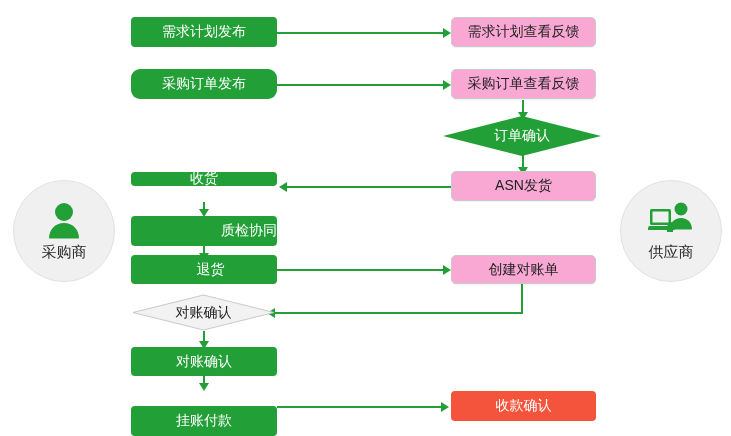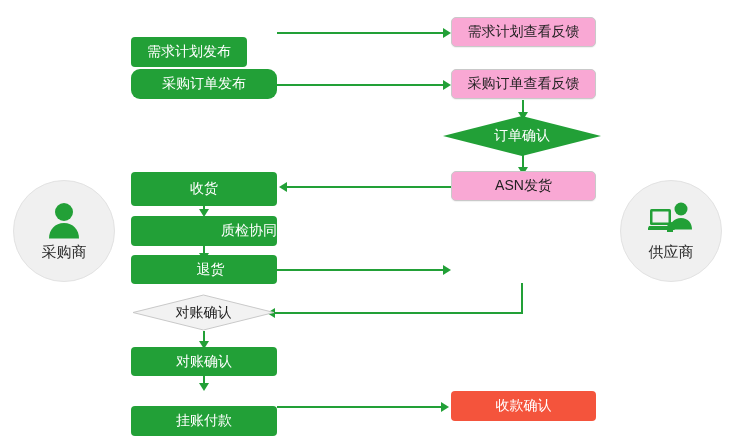--- a/index.html
+++ b/index.html
@@ -150,21 +150,21 @@
 
   <div class="line line-v" style="left:203px; top:331px; height:13px;"></div>
   <div class="arrow arrow-down" style="left:199px; top:341px;"></div>
 
   <div class="line line-v" style="left:203px; top:376px; height:10px;"></div>
   <div class="arrow arrow-down" style="left:199px; top:383px;"></div>
 
   <div class="line line-h" style="left:277px; top:406px; width:166px;"></div>
   <div class="arrow arrow-right" style="left:441px; top:402px;"></div>
 
-  <div class="node node-green" style="left:131px; top:17px; width:116px; height:30px;margin-top:20px;">
+  <div class="node node-green" style="left:131px; top:17px; width:146px; height:30px;">
     <span>需求计划发布</span>
   </div>
 
   <div class="node node-plain" style="left:451px; top:17px; width:145px; height:30px;">
     <span>需求计划查看反馈</span>
   </div>
 
   <div class="node node-green" style="left:131px; top:69px; width:146px; height:30px;border-radius:9px;">
     <span>采购订单发布</span>
   </div>
@@ -177,32 +177,35 @@
     <svg width="158" height="40" viewBox="0 0 158 40">
       <polygon points="79,0 158,20 79,40 0,20" fill="#22A037"></polygon>
     </svg>
     <div class="dlabel">订单确认</div>
   </div>
 
   <div class="node node-plain" style="left:451px; top:171px; width:145px; height:30px;">
     <span>ASN发货</span>
   </div>
 
-  <div class="node node-green" style="left:131px; top:172px; width:146px; height:34px;">
+  <div class="node node-green" style="left:131px; top:172px; width:146px; height:14px;">
     <span>收货</span>
   </div>
 
   <div class="node node-green" style="left:131px; top:216px; width:146px; height:30px;justify-content:flex-end;">
     <span>质检协同</span>
   </div>
 
   <div class="node node-green" style="left:131px; top:255px; width:146px; height:29px;padding-left:13px;">
     <span>退货</span>
   </div>
 
+  <div class="node node-plain" style="left:451px; top:255px; width:145px; height:29px;">
+    <span>创建对账单</span>
+  </div>
 
   <div class="diamond diamond-plain" style="left:132px; top:294px; width:143px; height:37px;">
     <svg width="143" height="37" viewBox="0 0 143 37">
       <polygon points="71.5,1 142,18.5 71.5,36 1,18.5" fill="#F2F2F2" stroke="#C9C9C9" stroke-width="1"></polygon>
     </svg>
     <div class="dlabel">对账确认</div>
   </div>
 
   <div class="node node-green" style="left:131px; top:347px; width:146px; height:29px;">
     <span>对账确认</span>

